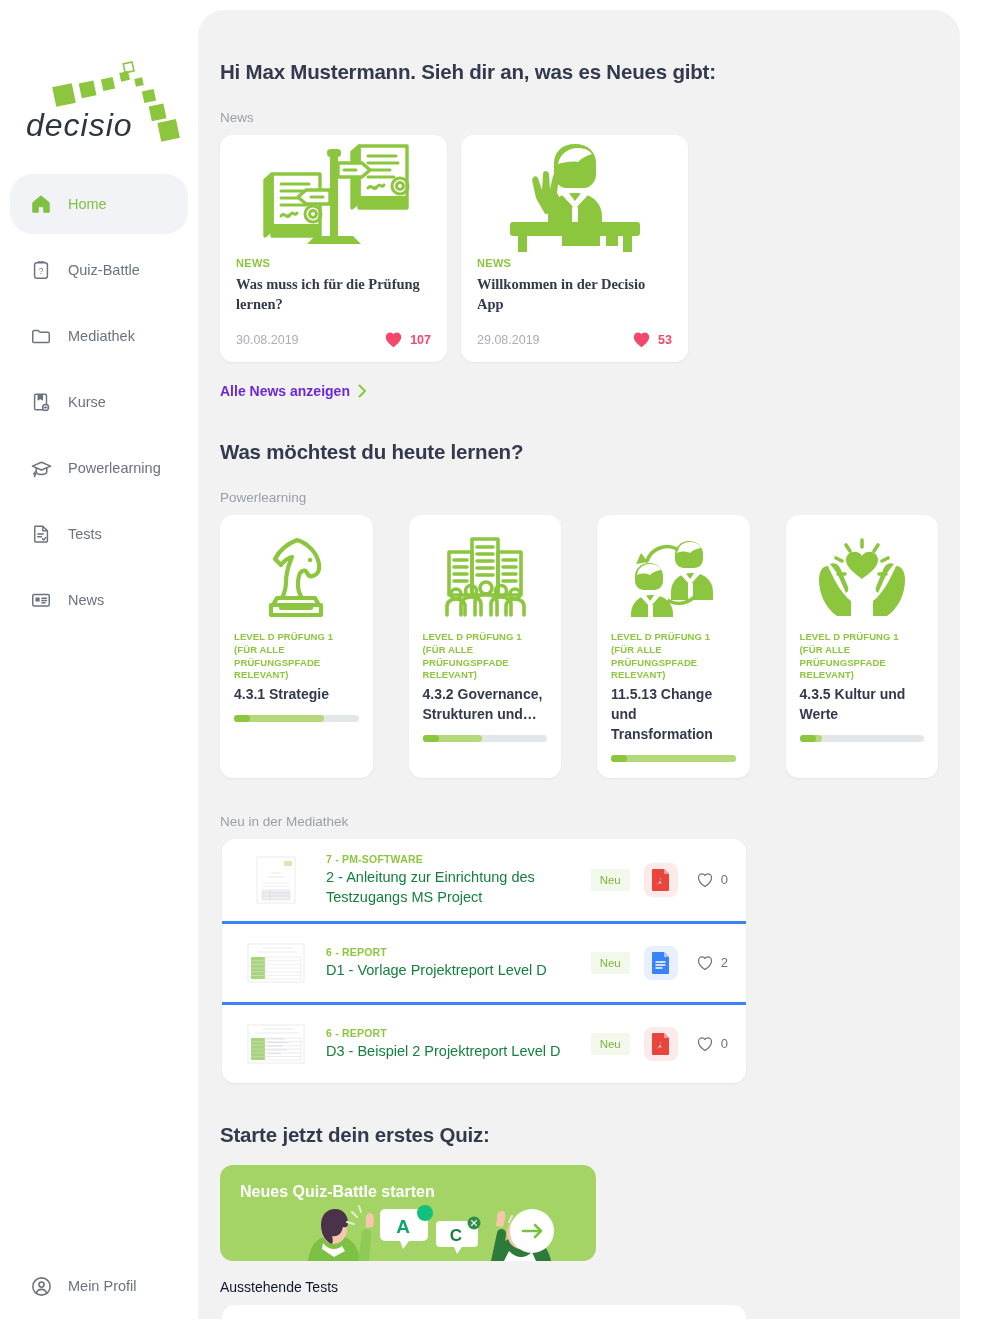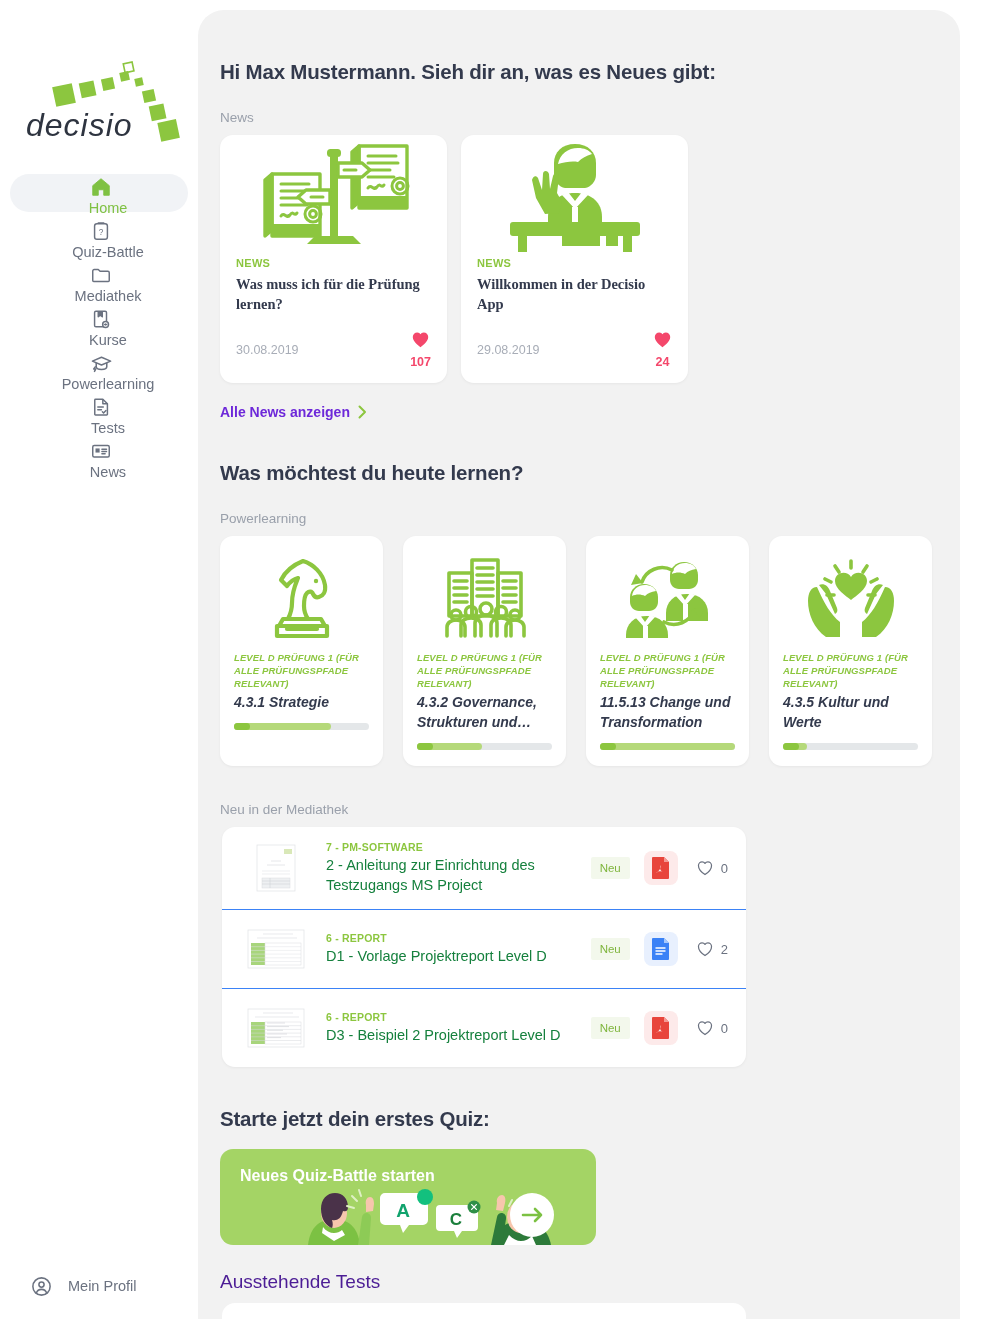--- a/index.html
+++ b/index.html
@@ -17,26 +17,25 @@
     background: #ffffff;
     position: relative;
     flex: 0 0 198px;
   }
   .logo-wrap { position: absolute; left: 22px; top: 58px; width: 160px; height: 100px; }
   .logo-wrap svg { display: block; }
 
   .nav { position: absolute; top: 174px; left: 0; width: 198px; }
   .nav-item {
     display: flex; align-items: center;
-    height: 38px; margin: 0 10px 6px 10px;
+    height: 60px; margin: 0 10px 6px 10px;
     padding-left: 18px;
     border-radius: 23px;
     color: #6b7280; font-size: 14.5px;
     cursor: pointer;
-    flex-direction: column;
   }
   .nav-item .ico { width: 26px; height: 26px; margin-right: 14px; display:flex; align-items:center; justify-content:center; flex:0 0 26px;}
   .nav-item.active { background: #f1f3f6; color: #7fc143; }
   .nav-item.active .ico svg { fill: #7fc143; stroke: #7fc143; }
   .nav-label { white-space: nowrap; }
 
   .profile {
     position: absolute; left: 10px; bottom: 26px;
     display: flex; align-items: center; height: 44px; padding-left: 18px;
     color: #6b7280; font-size: 14.5px; cursor: pointer;
@@ -74,29 +73,29 @@
     width: 227px; background: #ffffff; border-radius: 13px;
     box-shadow: 0 1px 3px rgba(0,0,0,0.05);
     overflow: hidden; cursor: pointer;
   }
   .news-illu { height: 122px; display: flex; align-items: center; justify-content: center; }
   .news-body { padding: 0 16px 14px 16px; }
   .news-kicker { font-size: 11px; font-weight: bold; color: #8cc63f; letter-spacing: .3px; margin-bottom: 5px;}
   .news-title { font-size: 14.5px; font-weight: bold; color: #333a4d; line-height: 1.4; min-height: 42px; font-family: Liberation Serif, serif;}
   .news-meta { display: flex; align-items: center; justify-content: space-between; margin-top: 15px; }
   .news-date { font-size: 12.5px; color: #a8adb7; }
-  .likes { display: flex; align-items: center; gap: 7px; color: #f4476b; font-size: 12.5px; font-weight: bold; flex-direction: column;}
+  .likes { display: flex; align-items: center; gap: 7px; color: #f4476b; font-size: 12.5px; font-weight: bold;}
   .all-news {
     display: inline-flex; align-items: center; gap: 8px;
     margin-top: 21px; color: #6d28d9; font-size: 14px; font-weight: bold;
     cursor: pointer;
   }
 
   
-  .pl-row { display: flex; gap: 20px; font-style: italic; }
+  .pl-row { display: flex; gap: 36px; }
   .pl-card {
     width: 163px; background: #ffffff; border-radius: 13px;
     box-shadow: 0 1px 3px rgba(0,0,0,0.05);
     padding: 14px 14px 16px 14px; cursor: pointer;
     display: flex; flex-direction: column;
   }
   .pl-illu { height: 96px; display: flex; align-items: center; justify-content: center; }
   .pl-kicker {
     font-size: 9.5px; font-weight: bold; color: #8cc63f;
     line-height: 1.35; margin-top: 6px; letter-spacing: .1px;
@@ -107,21 +106,21 @@
     margin-top: 10px;
   }
   .pl-progress > i { position: absolute; left:0; top:0; bottom:0; border-radius: 4px; background: #b5d97a; display:block;}
   .pl-progress > b { position: absolute; left:0; top:0; bottom:0; width: 16px; border-radius: 4px; background: #8cc63f; display:block;}
 
   
   .media-card {
     background: #ffffff; border-radius: 13px; margin-left: 2px;
     width: 524px; box-shadow: 0 1px 3px rgba(0,0,0,0.05); overflow:hidden;
   }
-  .media-row { display: flex; align-items: center; padding: 14px 18px; border-bottom: 1px solid #3b82f6; cursor: pointer;}
+  .media-row { display: flex; align-items: center; padding: 14px 18px; border-bottom: 3px solid #3b82f6; cursor: pointer;}
   .media-row:last-child { border-bottom: none; }
   .thumb {
     width: 72px; height: 50px; flex: 0 0 72px; margin-right: 14px;
     background:#fff; display:flex; align-items:center; justify-content:center;
   }
   .media-text { flex: 1 1 auto; min-width: 0; padding-right: 10px; }
   .media-kicker { font-size: 10.5px; font-weight: bold; color: #8cc63f; letter-spacing: .2px; }
   .media-title { font-size: 14.5px; font-weight: normal; color: #15803d; line-height: 1.38; margin-top: 2px;}
   .badge-new {
     flex: 0 0 auto; background: #f3f8ec; color: #7fb53d; font-size: 11.5px;
@@ -137,21 +136,21 @@
     width: 376px; height: 96px; margin-top: 18px;
     background: #a4d465; border-radius: 13px;
     position: relative; overflow: hidden; cursor: pointer;
   }
   .quiz-banner .qb-label {
     position: absolute; left: 20px; top: 18px;
     color: #ffffff; font-size: 16px; font-weight: bold;
   }
   .quiz-banner svg { position: absolute; left: 0; bottom: 0; }
 
-  .footer-sub { margin-top: 26px; font-size: 19px; color: #4c1d95; }
+  .footer-sub { margin-top: 18px; font-size: 14px; color: #0f172a; }
   .footer-stub {
     margin-top: 10px; width: 524px; height: 40px; margin-left: 2px;
     background:#ffffff; border-radius: 13px 13px 0 0;
   }
 </style>
 </head>
 <body>
 
 <div class="app">
 
@@ -345,21 +344,21 @@
         </div>
         <div class="news-body">
           <div class="news-kicker">NEWS</div>
           <div class="news-title">Willkommen in der Decisio App</div>
           <div class="news-meta">
             <span class="news-date">29.08.2019</span>
             <span class="likes">
               <svg width="19" height="17" viewBox="0 0 24 22">
                 <path fill="#f4476b" d="M12 21S2 14.5 2 7.8C2 4.3 4.7 2 7.8 2 9.9 2 11.3 3.2 12 4.3 12.7 3.2 14.1 2 16.2 2 19.3 2 22 4.3 22 7.8 22 14.5 12 21 12 21z"></path>
               </svg>
-              <span>24</span>
+              <span>53</span>
             </span>
           </div>
         </div>
       </article>
     </div>
 
     <div class="all-news">
       <span>Alle News anzeigen</span>
       <svg width="9" height="14" viewBox="0 0 9 14">
         <path d="M1.5 1.5L7 7l-5.5 5.5" fill="none" stroke="#8cc63f" stroke-width="2" stroke-linecap="round" stroke-linejoin="round"></path>

